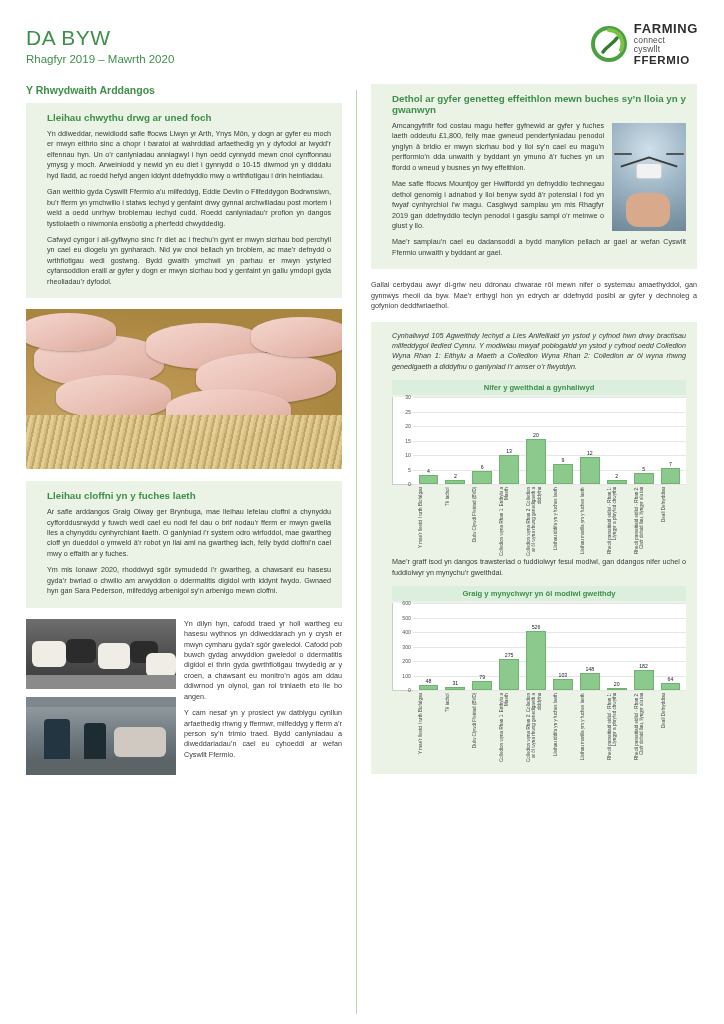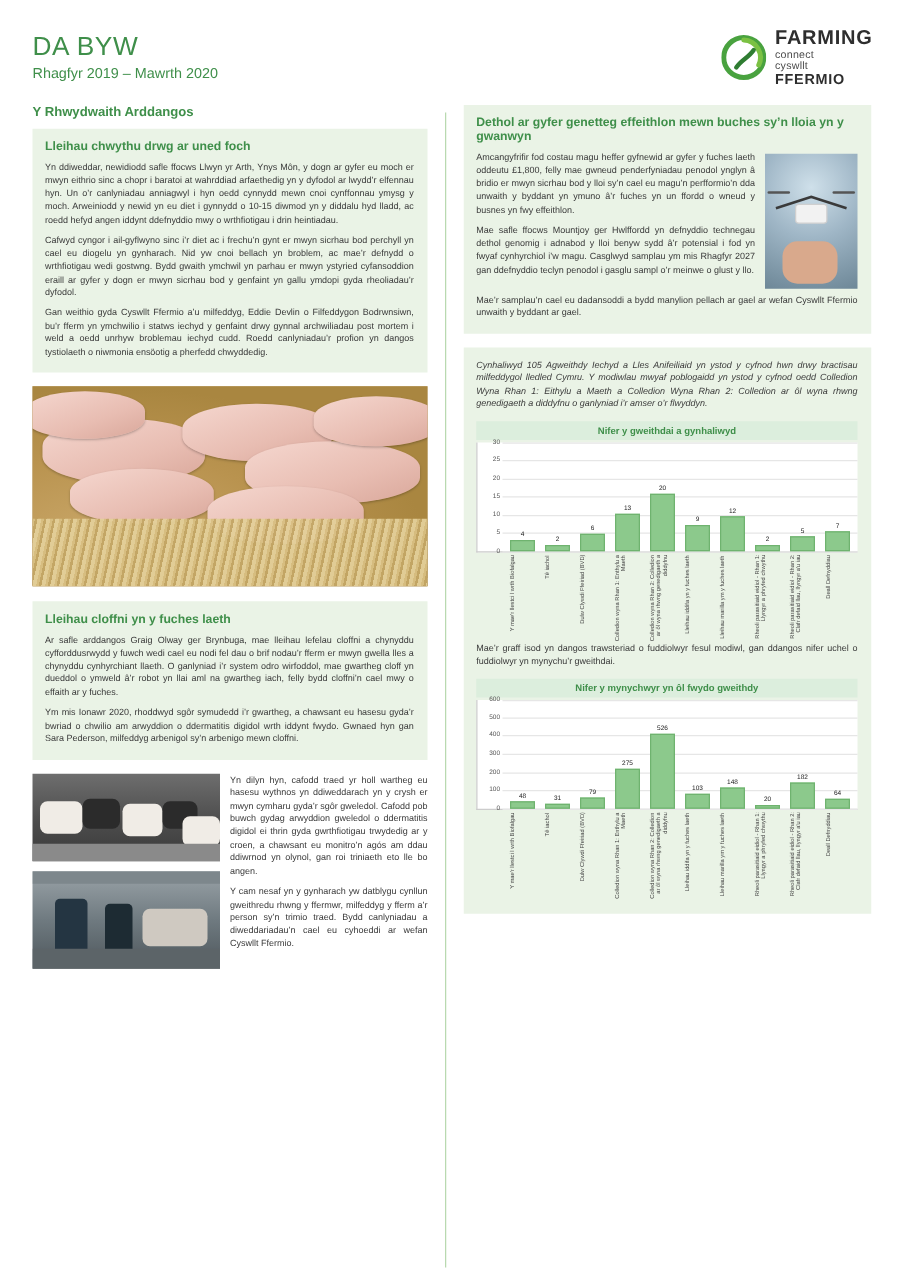--- a/index.html
+++ b/index.html
@@ -34,21 +34,21 @@
     font-weight: normal;
   }
   .doc-sub {
     font-size: 11.5px;
     color: #3f8f4a;
     margin: 0;
   }
   .logo { display: flex; align-items: center; gap: 7px; }
   .logo-mark { width: 36px; height: 36px; }
   .logo-text { line-height: 1.08; }
-  .logo-l1 { font-size: 16px; font-weight: bold; color: #2e2e2e; letter-spacing: 0.6px; }
+  .logo-l1 { font-size: 13px; font-weight: bold; color: #2e2e2e; letter-spacing: 0.6px; }
   .logo-l2 { font-size: 8.5px; color: #4b4b4b; letter-spacing: .2px;}
   .logo-l3 { font-size: 8.5px; color: #4b4b4b; letter-spacing: .2px;}
   .logo-l4 { font-size: 11.5px; font-weight: bold; color: #2e2e2e; letter-spacing: 0.6px; }
 
   
   .cols {
     display: flex;
     gap: 0;
     height: 930px;
   }
@@ -57,21 +57,21 @@
   .col-right { width: 340px; padding-left: 14px; }
 
   .sec-head {
     font-size: 10.5px;
     font-weight: bold;
     color: #3f8f4a;
     margin: 0 0 7px 0;
   }
   .card {
     background: #eaf3e6;
-    padding: 9px 11px 11px 10px;
+    padding: 9px 11px 11px 21px;
     margin-bottom: 11px;
   }
   .card h3 {
     font-size: 9.8px;
     font-weight: bold;
     color: #3f8f4a;
     margin: 0 0 6px 0;
   }
   .card p {
     font-size: 7.2px;
@@ -264,22 +264,22 @@
   </div>
 
   <div class="cols">
 
     <div class="col-left">
       <div class="sec-head">Y Rhwydwaith Arddangos</div>
 
       <div class="card">
         <h3>Lleihau chwythu drwg ar uned foch</h3>
         <p>Yn ddiweddar, newidiodd safle ffocws Llwyn yr Arth, Ynys Môn, y dogn ar gyfer eu moch er mwyn eithrio sinc a chopr i baratoi at wahrddiad arfaethedig yn y dyfodol ar lwydd’r elfennau hyn. Un o’r canlyniadau anniagwyl i hyn oedd cynnydd mewn cnoi cynffonnau ymysg y moch. Arweiniodd y newid yn eu diet i gynnydd o 10-15 diwmod yn y diddalu hyd lladd, ac roedd hefyd angen iddynt ddefnyddio mwy o wrthfiotigau i drin heintiadau.</p>
+        <p>Gan weithio gyda Cyswllt Ffermio a’u milfeddyg, Eddie Devlin o Filfeddygon Bodrwnsiwn, bu’r fferm yn ymchwilio i statws iechyd y genfaint drwy gynnal archwiliadau post mortem i weld a oedd unrhyw broblemau iechyd cudd. Roedd canlyniadau’r profion yn dangos tystiolaeth o niwmonia ensöotig a pherfedd chwyddedig.</p>
         <p>Cafwyd cyngor i ail-gyflwyno sinc i’r diet ac i frechu’n gynt er mwyn sicrhau bod perchyll yn cael eu diogelu yn gynharach. Nid yw cnoi bellach yn broblem, ac mae’r defnydd o wrthfiotigau wedi gostwng. Bydd gwaith ymchwil yn parhau er mwyn ystyried cyfansoddion eraill ar gyfer y dogn er mwyn sicrhau bod y genfaint yn gallu ymdopi gyda rheoliadau’r dyfodol.</p>
-        <p>Gan weithio gyda Cyswllt Ffermio a’u milfeddyg, Eddie Devlin o Filfeddygon Bodrwnsiwn, bu’r fferm yn ymchwilio i statws iechyd y genfaint drwy gynnal archwiliadau post mortem i weld a oedd unrhyw broblemau iechyd cudd. Roedd canlyniadau’r profion yn dangos tystiolaeth o niwmonia ensöotig a pherfedd chwyddedig.</p>
       </div>
 
       <div class="photo photo-pigs ph pigs-bg">
         <div class="pig" style="width:130px;height:52px;left:8px;top:26px;"></div>
         <div class="pig" style="width:120px;height:46px;left:120px;top:14px;"></div>
         <div class="pig" style="width:140px;height:50px;left:170px;top:44px;"></div>
         <div class="pig" style="width:115px;height:44px;left:30px;top:66px;"></div>
         <div class="pig" style="width:125px;height:46px;left:140px;top:80px;"></div>
         <div class="pig" style="width:100px;height:40px;left:225px;top:8px;"></div>
         <div class="pig" style="width:96px;height:38px;left:-6px;top:4px;"></div>
@@ -305,47 +305,48 @@
           <div class="photo photo-vet ph vet-bg">
             <div class="person" style="width:26px;height:44px;left:18px;top:22px;"></div>
             <div class="person" style="width:22px;height:40px;left:58px;top:26px;background:#1d2b33;"></div>
             <div class="cow" style="width:52px;height:30px;left:88px;top:30px;background:#cfc9c1;"></div>
             <div style="position:absolute;left:0;right:0;bottom:0;height:16px;background:#5c6468;"></div>
             <div style="position:absolute;left:0;right:0;top:0;height:10px;background:#7d878c;"></div>
           </div>
         </div>
         <div class="side-text">
           <p>Yn dilyn hyn, cafodd traed yr holl wartheg eu hasesu wythnos yn ddiweddarach yn y crysh er mwyn cymharu gyda’r sgôr gweledol. Cafodd pob buwch gydag arwyddion gweledol o ddermatitis digidol ei thrin gyda gwrthfiotigau trwydedig ar y croen, a chawsant eu monitro’n agós am ddau ddiwrnod yn olynol, gan roi triniaeth eto lle bo angen.</p>
-          <p>Y cam nesaf yn y gynharach yw datblygu cynllun gweithredu rhwng y ffermwr, milfeddyg y fferm a’r person sy’n trimio traed. Bydd canlyniadau a diweddariadau’n cael eu cyhoeddi ar wefan Cyswllt Ffermio.</p>
+          <p>Y cam nesaf yn y prosiect yw datblygu cynllun arfaethedig rhwng y ffermwr, milfeddyg y fferm a’r person sy’n trimio traed. Bydd canlyniadau a diweddariadau’n cael eu cyhoeddi ar wefan Cyswllt Ffermio.</p>
         </div>
       </div>
     </div>
 
     <div class="col-div"></div>
 
     <div class="col-right">
 
       <div class="card" style="position:relative;">
         <h3>Dethol ar gyfer genetteg effeithlon mewn buches sy’n lloia yn y gwanwyn</h3>
         <div style="position:relative;">
           <div class="photo ph uav-bg" style="float:right; width:74px; height:108px; margin:2px 0 4px 8px;">
             <div class="hand" style="width:44px;height:34px;left:14px;bottom:4px;"></div>
             <div class="drone-body" style="width:26px;height:16px;left:24px;top:40px;"></div>
             <div class="drone-arm" style="width:30px;height:2px;left:8px;top:38px;transform:rotate(-18deg);"></div>
             <div class="drone-arm" style="width:30px;height:2px;left:36px;top:38px;transform:rotate(18deg);"></div>
             <div style="position:absolute;left:2px;top:30px;width:18px;height:2px;background:#555;border-radius:2px;"></div>
             <div style="position:absolute;right:2px;top:30px;width:18px;height:2px;background:#555;border-radius:2px;"></div>
           </div>
           <p>Amcangyfrifir fod costau magu heffer gyfnewid ar gyfer y fuches laeth oddeutu £1,800, felly mae gwneud penderfyniadau penodol ynglyn â bridio er mwyn sicrhau bod y lloi sy’n cael eu magu’n perfformio’n dda unwaith y byddant yn ymuno â’r fuches yn un ffordd o wneud y busnes yn fwy effeithlon.</p>
-          <p>Mae safle ffocws Mountjoy ger Hwlffordd yn defnyddio technegau dethol genomig i adnabod y lloi benyw sydd â’r potensial i fod yn fwyaf cynhyrchiol i’w magu. Casglwyd samplau ym mis Rhagfyr 2027 gan ddefnyddio teclyn penodol i gasglu sampl o’r meinwe o glust y llo.</p>
+          <p>Mae safle ffocws Mountjoy ger Hwlffordd yn defnyddio technegau dethol genomig i adnabod y lloi benyw sydd â’r potensial i fod yn fwyaf cynhyrchiol i’w magu. Casglwyd samplau ym mis Rhagfyr 2019 gan ddefnyddio teclyn penodol i gasglu sampl o’r meinwe o glust y llo.</p>
           <div style="clear:both;"></div>
           <p>Mae’r samplau’n cael eu dadansoddi a bydd manylion pellach ar gael ar wefan Cyswllt Ffermio unwaith y byddant ar gael.</p>
         </div>
       </div>
 
+      <div class="plain-p">Gallai cerbydau awyr di-griw neu ddronau chwarae rôl mewn nifer o systemau amaethyddol, gan gynnwys rheoli da byw. Mae’r erthygl hon yn edrych ar ddefnydd posibl ar gyfer y dechnoleg a gofynion deddfwriaethol.</div>
 
       <div class="card">
         <p class="ital">Cynhaliwyd 105 Agweithdy Iechyd a Lles Anifeiliaid yn ystod y cyfnod hwn drwy bractisau milfeddygol lledled Cymru. Y modiwlau mwyaf poblogaidd yn ystod y cyfnod oedd Colledion Wyna Rhan 1: Eithylu a Maeth a Colledion Wyna Rhan 2: Colledion ar ôl wyna rhwng genedigaeth a diddyfnu o ganlyniad i’r amser o’r flwyddyn.</p>
 
         <div class="chart-box">
           <div class="chart-title">Nifer y gweithdai a gynhaliwyd</div>
           <div class="chart-area">
             <div class="y-axis" id="y1">
                 <span style="top: 100%;">0</span>
                 <span style="top: 83.3333%;">5</span>
@@ -415,21 +416,21 @@
               <div class="x-label">Lleihau marilla ym y fuches laeth</div>
               <div class="x-label">Rheoli parasitiaid eidiol - Rhan 1: Llyngyr a phryfed chwythu</div>
               <div class="x-label">Rheoli parasitiaid eidiol - Rhan 2: Clafr defaid llau, llyngyr a'u iau</div>
               <div class="x-label">Deall Defnyddiau</div>
             </div>
         </div>
 
         <p class="chart-note">Mae’r graff isod yn dangos trawsteriad o fuddiolwyr fesul modiwl, gan ddangos nifer uchel o fuddiolwyr yn mynychu’r gweithdai.</p>
 
         <div class="chart-box">
-          <div class="chart-title">Nifer y mynychwyr yn ôl fwydo gweithdy</div>
+          <div class="chart-title">Graig y mynychwyr yn ôl modiwl gweithdy</div>
           <div class="chart-area">
             <div class="y-axis" id="y2">
                 <span style="top: 100%;">0</span>
                 <span style="top: 83.3333%;">100</span>
                 <span style="top: 66.6667%;">200</span>
                 <span style="top: 50%;">300</span>
                 <span style="top: 33.3333%;">400</span>
                 <span style="top: 16.6667%;">500</span>
                 <span style="top: 0%;">600</span>
               </div>

